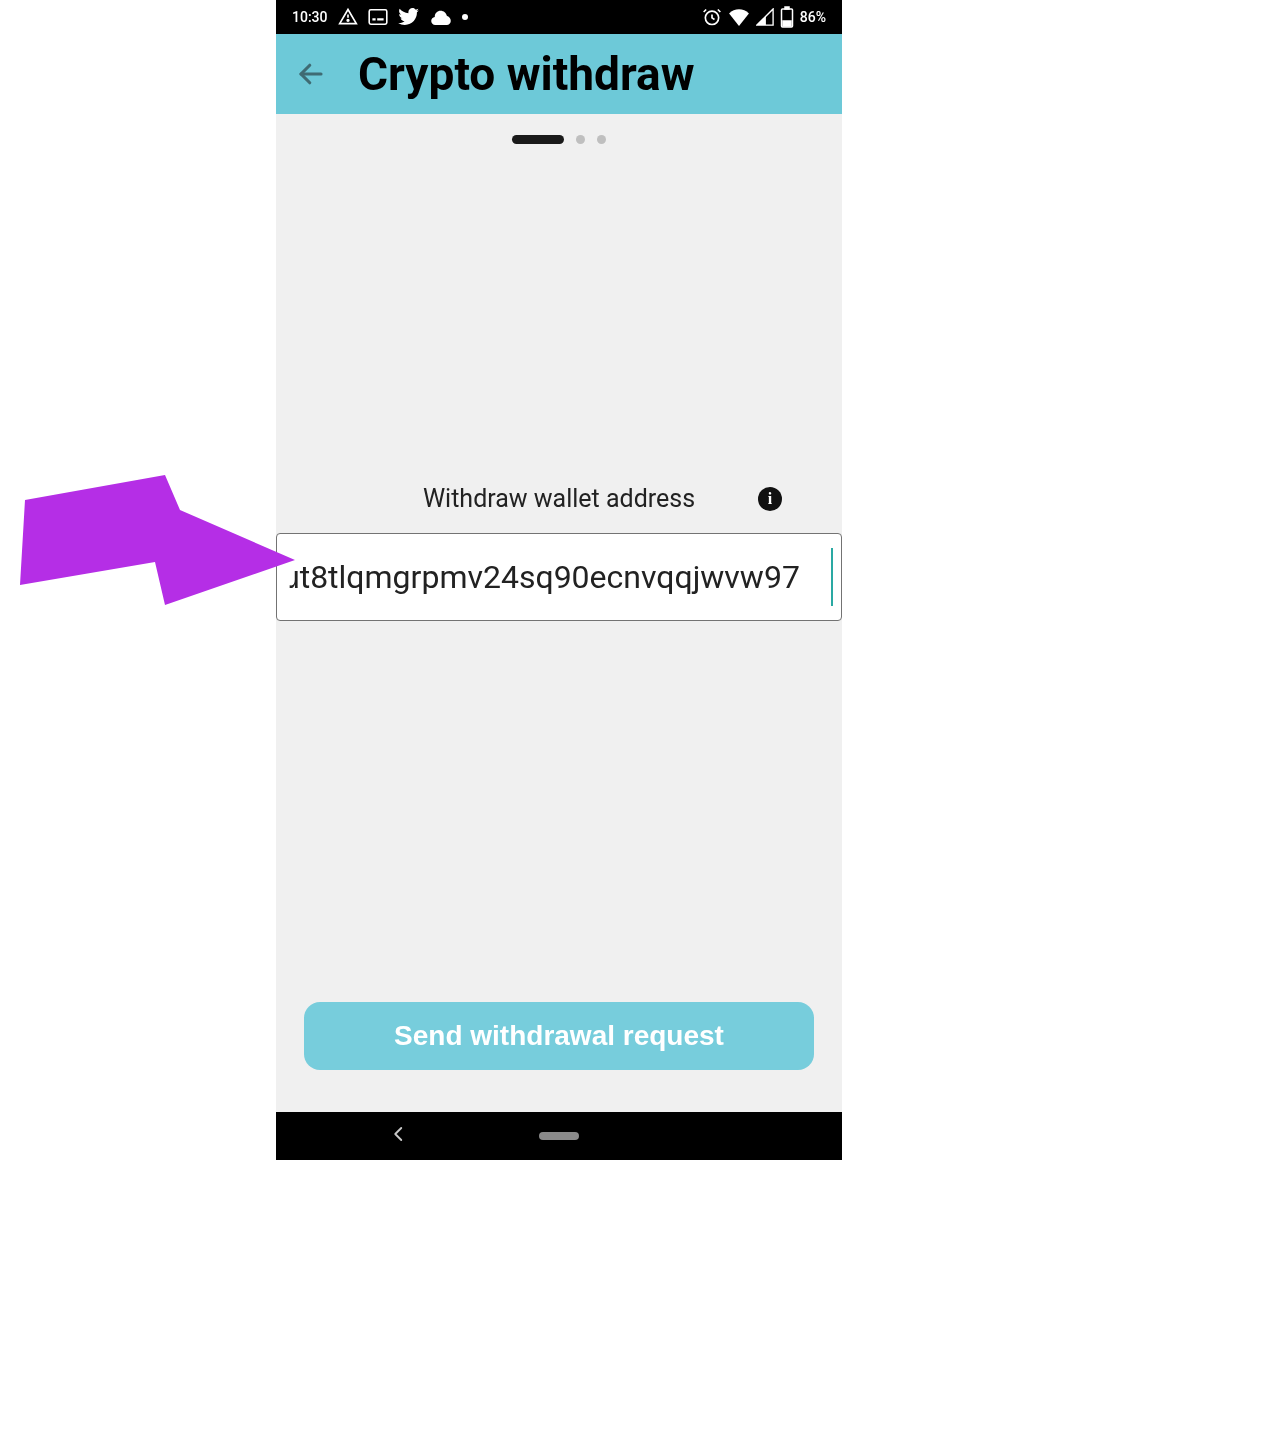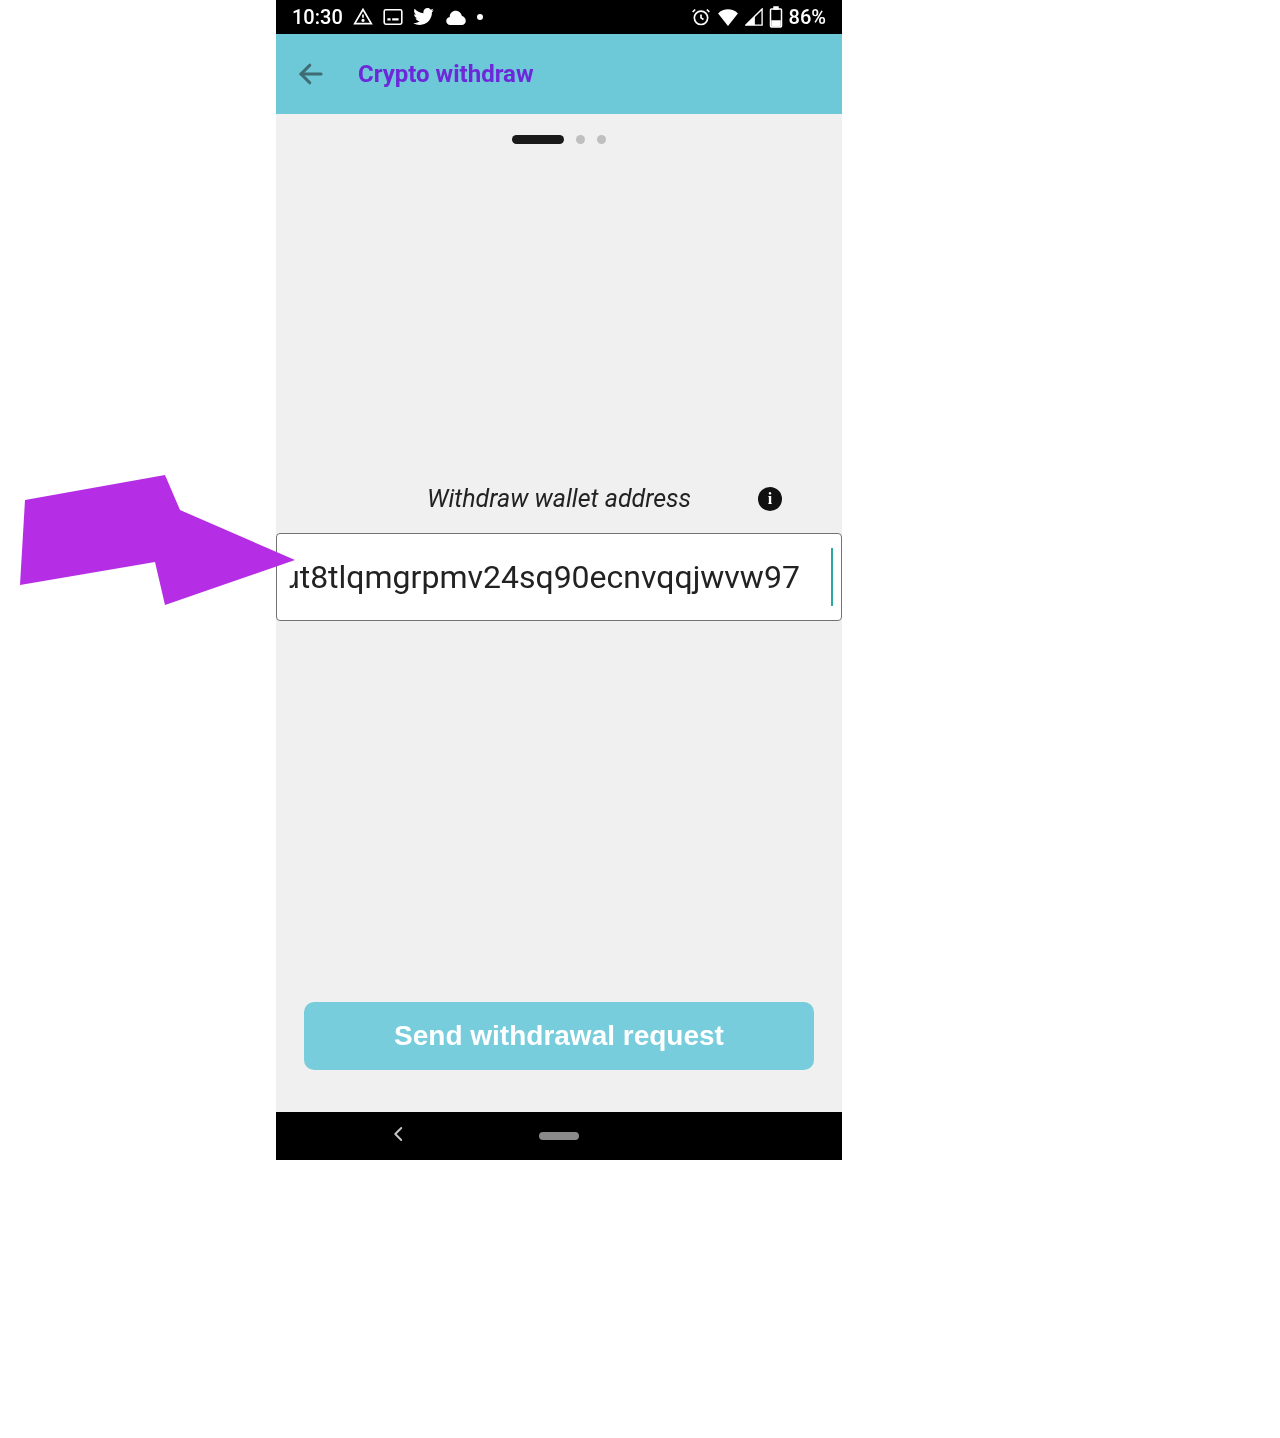--- a/index.html
+++ b/index.html
@@ -29,21 +29,21 @@
     }
     
     .status-bar {
       height: 34px;
       background: #000000;
       color: #ffffff;
       display: flex;
       align-items: center;
       justify-content: space-between;
       padding: 0 16px;
-      font-size: 20px;
+      font-size: 14px;
       font-weight: 500;
     }
     .status-left {
       display: flex;
       align-items: center;
       gap: 10px;
     }
     .status-right {
       display: flex;
       align-items: center;
@@ -56,22 +56,22 @@
     
     .app-header {
       height: 80px;
       background: #6dc9d8;
       display: flex;
       align-items: center;
       padding: 0 18px;
       gap: 30px;
     }
     .app-header h1 {
-      color: #6d28d9;
-      font-size: 24px;
+      color: #000000;
+      font-size: 46px;
       font-weight: 700;
     }
     .back-arrow {
       width: 34px;
       height: 34px;
       display: flex;
       align-items: center;
       justify-content: center;
       cursor: pointer;
     }
@@ -115,21 +115,20 @@
     .label-row {
       display: flex;
       align-items: center;
       justify-content: center;
       gap: 14px;
       margin-bottom: 20px;
     }
     .field-label {
       font-size: 25px;
       color: #222;
-      font-style: italic;
     }
     .info-icon {
       width: 24px; height: 24px;
       border-radius: 50%;
       background: #111;
       color: #fff;
       display: flex;
       align-items: center;
       justify-content: center;
       font-size: 16px;
@@ -167,21 +166,21 @@
       position: absolute;
       bottom: 42px;
       left: 28px;
       right: 28px;
     }
     .primary-button {
       width: 100%;
       height: 68px;
       background: #77cddc;
       border: none;
-      border-radius: 10px;
+      border-radius: 16px;
       color: #ffffff;
       font-size: 28px;
       font-weight: 600;
       cursor: pointer;
     }
     
     .nav-bar {
       height: 48px;
       background: #000000;
       display: flex;

